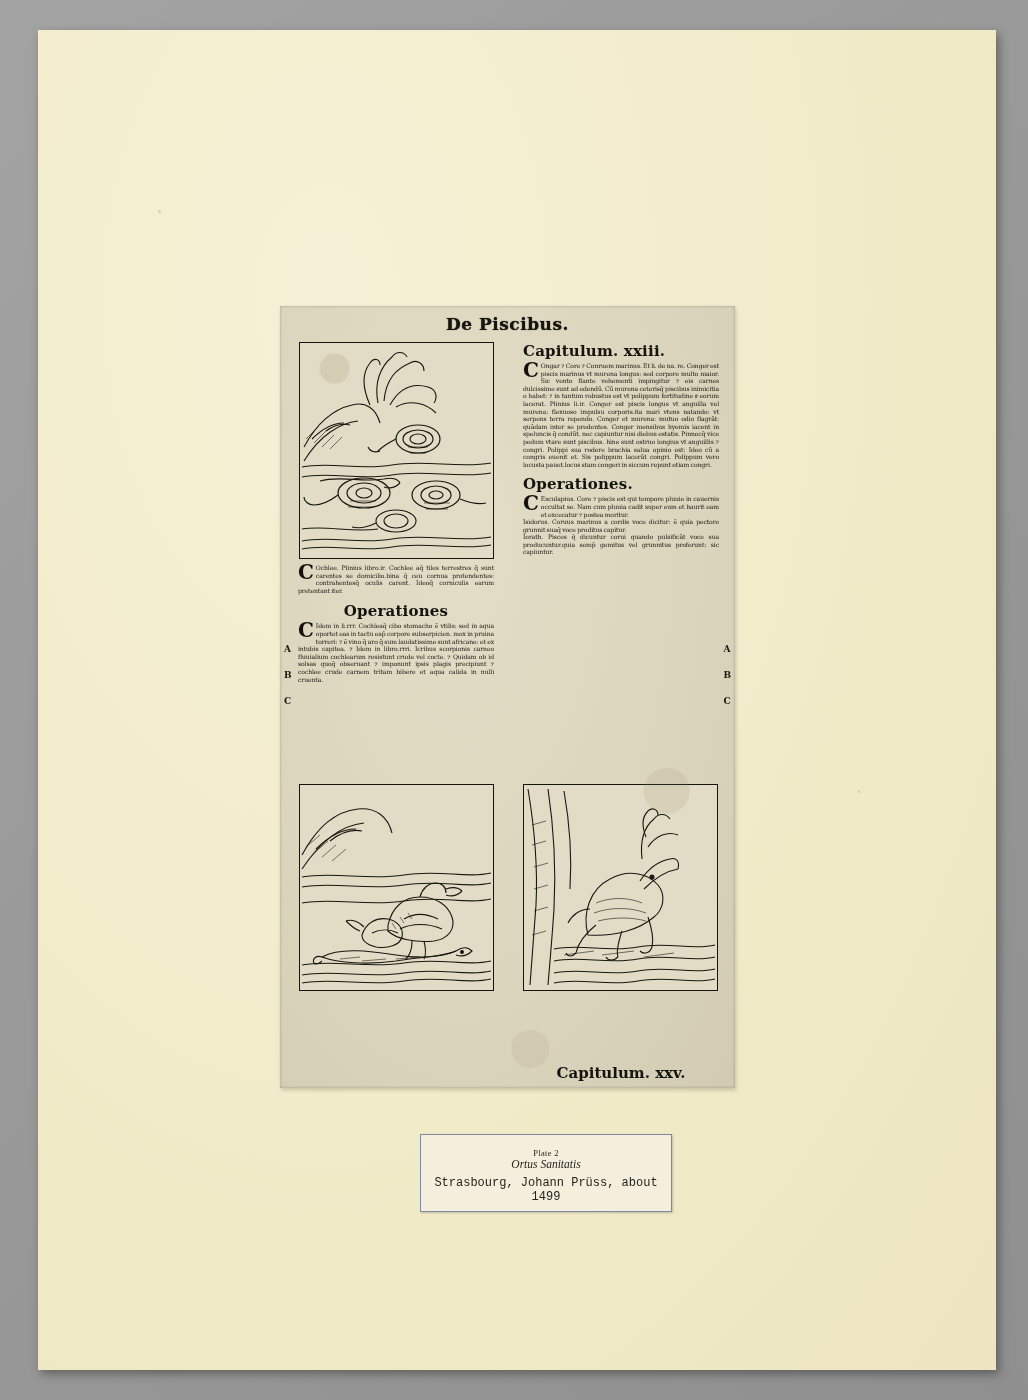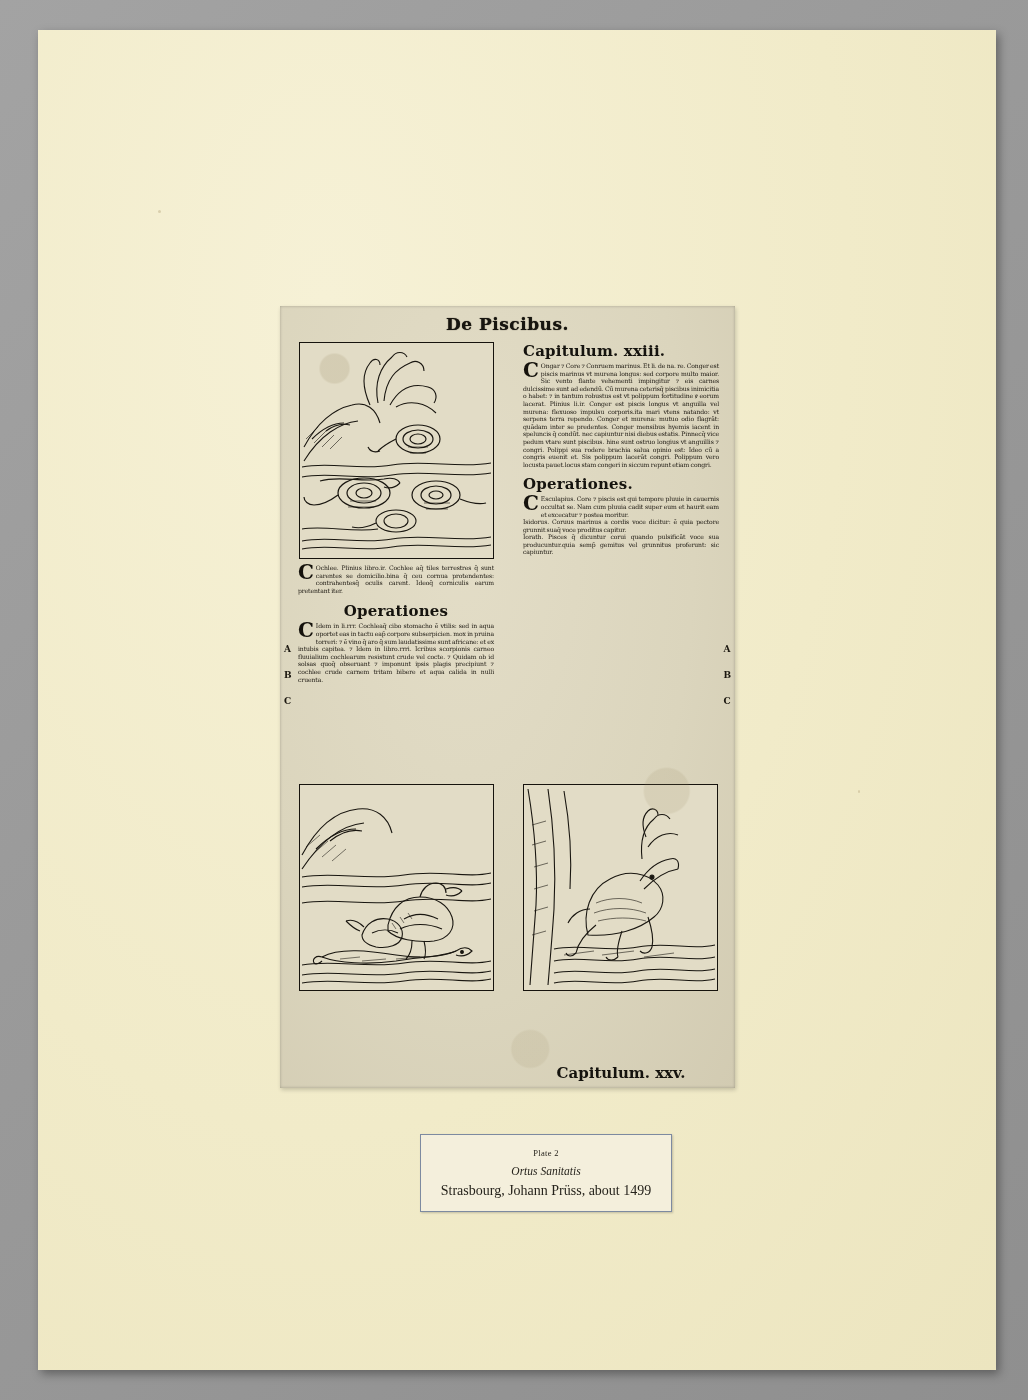--- a/index.html
+++ b/index.html
@@ -155,23 +155,23 @@
     height: 78px;
     background: #f4efdc;
     border: 1px solid #7d8aa0;
     box-shadow: 1px 1px 2px rgba(0,0,0,.2);
     text-align: center;
     font-family: "Liberation Serif", serif;
     color: #26231c;
     padding-top: 13px;
     box-sizing: border-box;
   }
-  #caption .plate  { font-size: 8.5px; letter-spacing: .3px; margin-bottom: 7px;}
+  #caption .plate  { font-size: 8.5px; letter-spacing: .3px; }
   #caption .title  { font-size: 11.5px; margin-bottom: 6px; font-style: italic; }
-  #caption .imprint{ font-size: 14px; }
+  #caption .imprint{ font-size: 12px; font-family: Liberation Mono, monospace; }
 
   
   .speck { position:absolute; border-radius:50%; background:rgba(170,150,105,.35); }
 </style>
 </head>
 <body>
 
 <div id="backdrop"></div>
 
 <div id="mount-clip">

